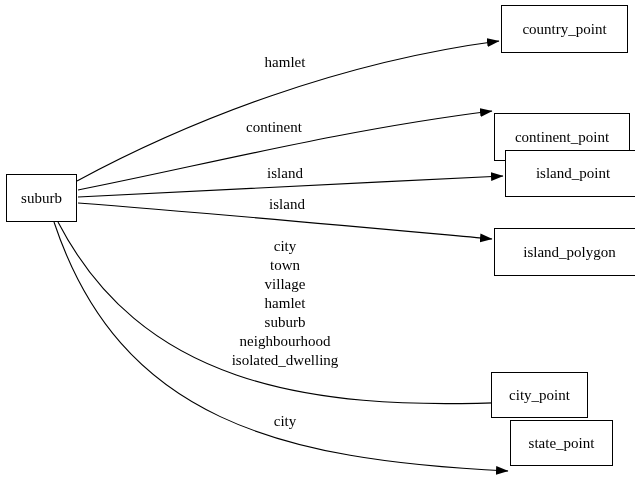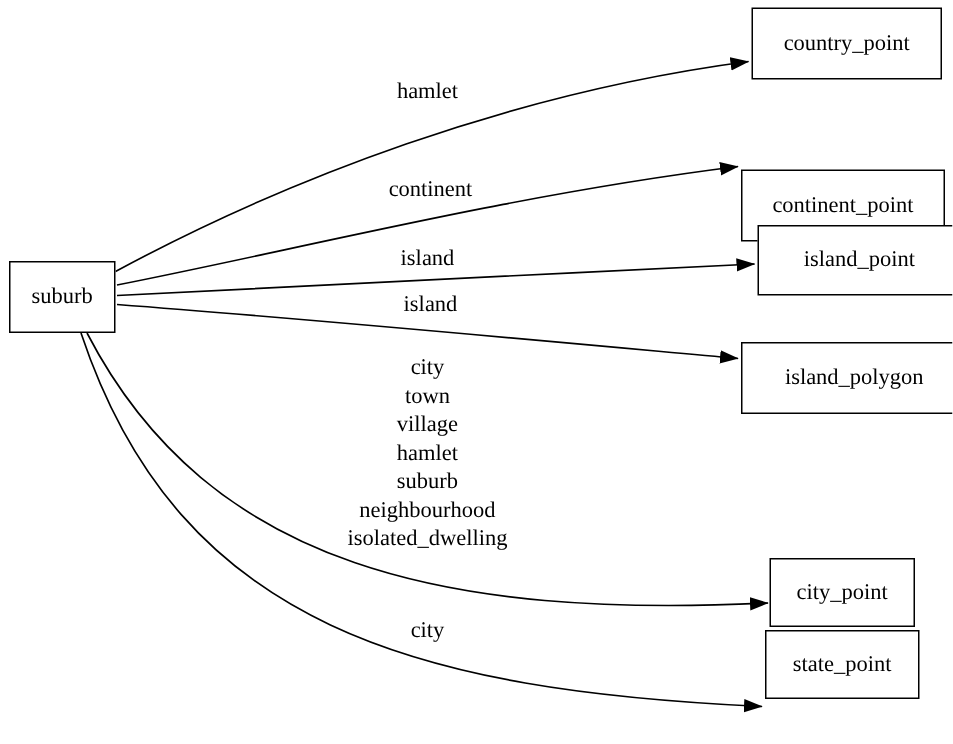--- a/index.html
+++ b/index.html
@@ -80,31 +80,31 @@
   </div>
 
   <div class="node" style="left:505px; top:150px; width:136px; height:47px;">
     <span>island_point</span>
   </div>
 
   <div class="node" style="left:494px; top:228px; width:151px; height:48px;">
     <span>island_polygon</span>
   </div>
 
-  <div class="node" style="left:513px; top:372px; width:97px; height:46px;">
+  <div class="node" style="left:491px; top:372px; width:97px; height:46px;">
     <span>city_point</span>
   </div>
 
   <div class="node" style="left:510px; top:420px; width:103px; height:46px;">
     <span>state_point</span>
   </div>
 
   <div class="edge-label" style="left:285px; top:62px;">hamlet</div>
 
-  <div class="edge-label" style="left:287px; top:127px;text-align:center;">continent</div>
+  <div class="edge-label" style="left:274px; top:127px;text-align:center;">continent</div>
 
   <div class="edge-label" style="left:285px; top:173px;">island</div>
 
   <div class="edge-label" style="left:287px; top:204px;">island</div>
 
   <div class="edge-label" style="left:285px; top:303px;">city
 town
 village
 hamlet
 suburb

